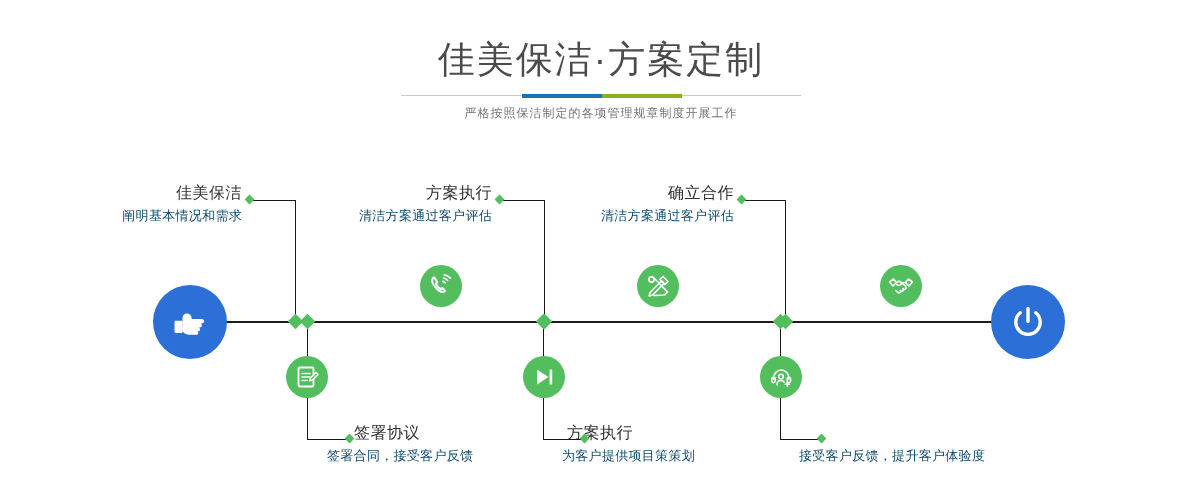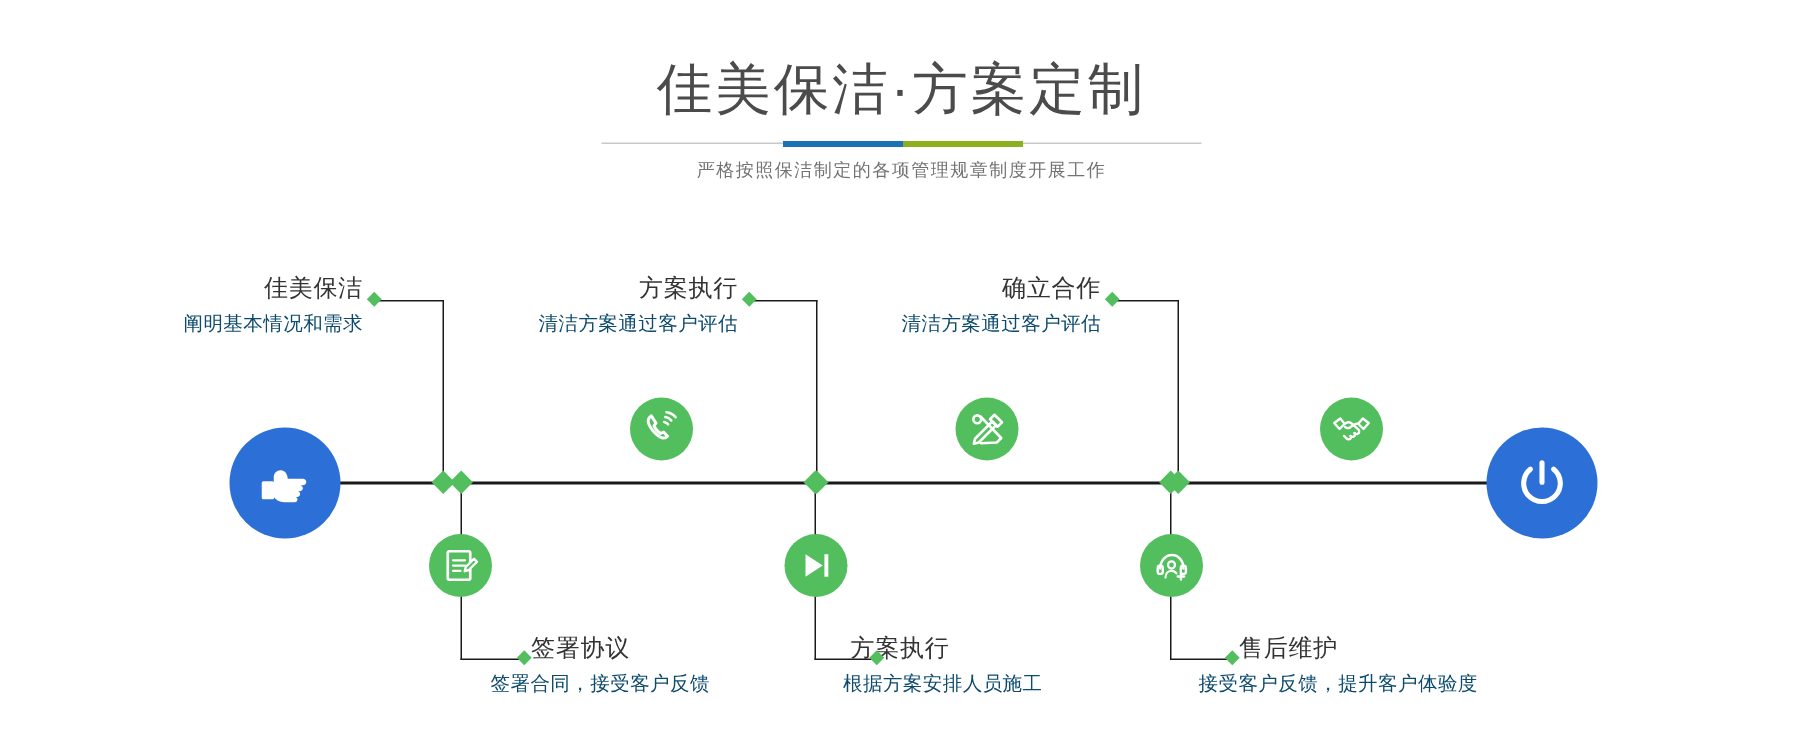--- a/index.html
+++ b/index.html
@@ -204,21 +204,21 @@
   <div class="bullet" style="left:581px;top:290px;"></div>
   <div class="node-circle" style="left:523px;top:211px;">
     <span>
       <svg width="24" height="24" viewBox="0 0 24 24">
         <path d="M5.0 4.5 L16.5 12.0 L5.0 19.5 Z" fill="#ffffff"></path>
         <rect x="17.6" y="4.5" width="2.6" height="15" fill="#ffffff"></rect>
       </svg>
     </span>
   </div>
   <div class="label-title ta-left" style="left:567px;top:278px;width:200px;">方案执行</div>
-  <div class="label-desc ta-left" style="left:562px;top:302px;width:240px;">根据方案安排人员施工</div>
+  <div class="label-desc ta-left" style="left:562px;top:302px;width:240px;">为客户提供项目策策划</div>
 
   <div class="diamond" style="left:780px;top:171px;"></div>
   <div class="v-line" style="left:785px;top:55px;height:122px;"></div>
   <div class="h-line" style="left:742px;top:55px;width:44px;"></div>
   <div class="bullet" style="left:738px;top:51px;"></div>
   <div class="node-circle" style="left:880px;top:120px;">
     <span>
       <svg width="26" height="26" viewBox="0 0 26 26">
         <path d="M1.5 9.0 L5.5 6.0 L8.5 9.5 L5.0 13.0 Z" fill="none" stroke="#ffffff" stroke-width="1.6" stroke-linejoin="round"></path>
         <path d="M24.5 9.0 L20.5 6.0 L17.5 9.5 L21.0 13.0 Z" fill="none" stroke="#ffffff" stroke-width="1.6" stroke-linejoin="round"></path>
@@ -243,16 +243,15 @@
         <path d="M4.5 14.0 C4.5 8.8 8.0 5.0 12.3 5.0 C16.6 5.0 20.0 8.8 20.0 14.0" fill="none" stroke="#ffffff" stroke-width="1.7" stroke-linecap="round"></path>
         <rect x="2.8" y="12.2" width="3.4" height="5.4" rx="1.5" fill="none" stroke="#ffffff" stroke-width="1.6"></rect>
         <rect x="18.2" y="12.2" width="3.4" height="5.4" rx="1.5" fill="none" stroke="#ffffff" stroke-width="1.6"></rect>
         <path d="M12.0 9.2 C13.3 9.2 14.3 10.3 14.3 11.6 C14.3 12.9 13.3 14.0 12.0 14.0 C10.7 14.0 9.7 12.9 9.7 11.6 C9.7 10.3 10.7 9.2 12.0 9.2 Z" fill="none" stroke="#ffffff" stroke-width="1.5"></path>
         <path d="M8.0 20.0 C8.0 17.3 9.8 15.6 12.0 15.6 C13.4 15.6 14.6 16.3 15.3 17.3" fill="none" stroke="#ffffff" stroke-width="1.5" stroke-linecap="round"></path>
         <line x1="18.3" y1="17.2" x2="18.3" y2="21.4" stroke="#ffffff" stroke-width="1.6" stroke-linecap="round"></line>
         <line x1="16.2" y1="19.3" x2="20.4" y2="19.3" stroke="#ffffff" stroke-width="1.6" stroke-linecap="round"></line>
       </svg>
     </span>
   </div>
-  <div class="label-title ta-left" style="left:826px;top:278px;width:220px;">售后维护</div>
   <div class="label-desc ta-left" style="left:799px;top:302px;width:280px;">接受客户反馈，提升客户体验度</div>
 
 </div>
 
 </body></html>

